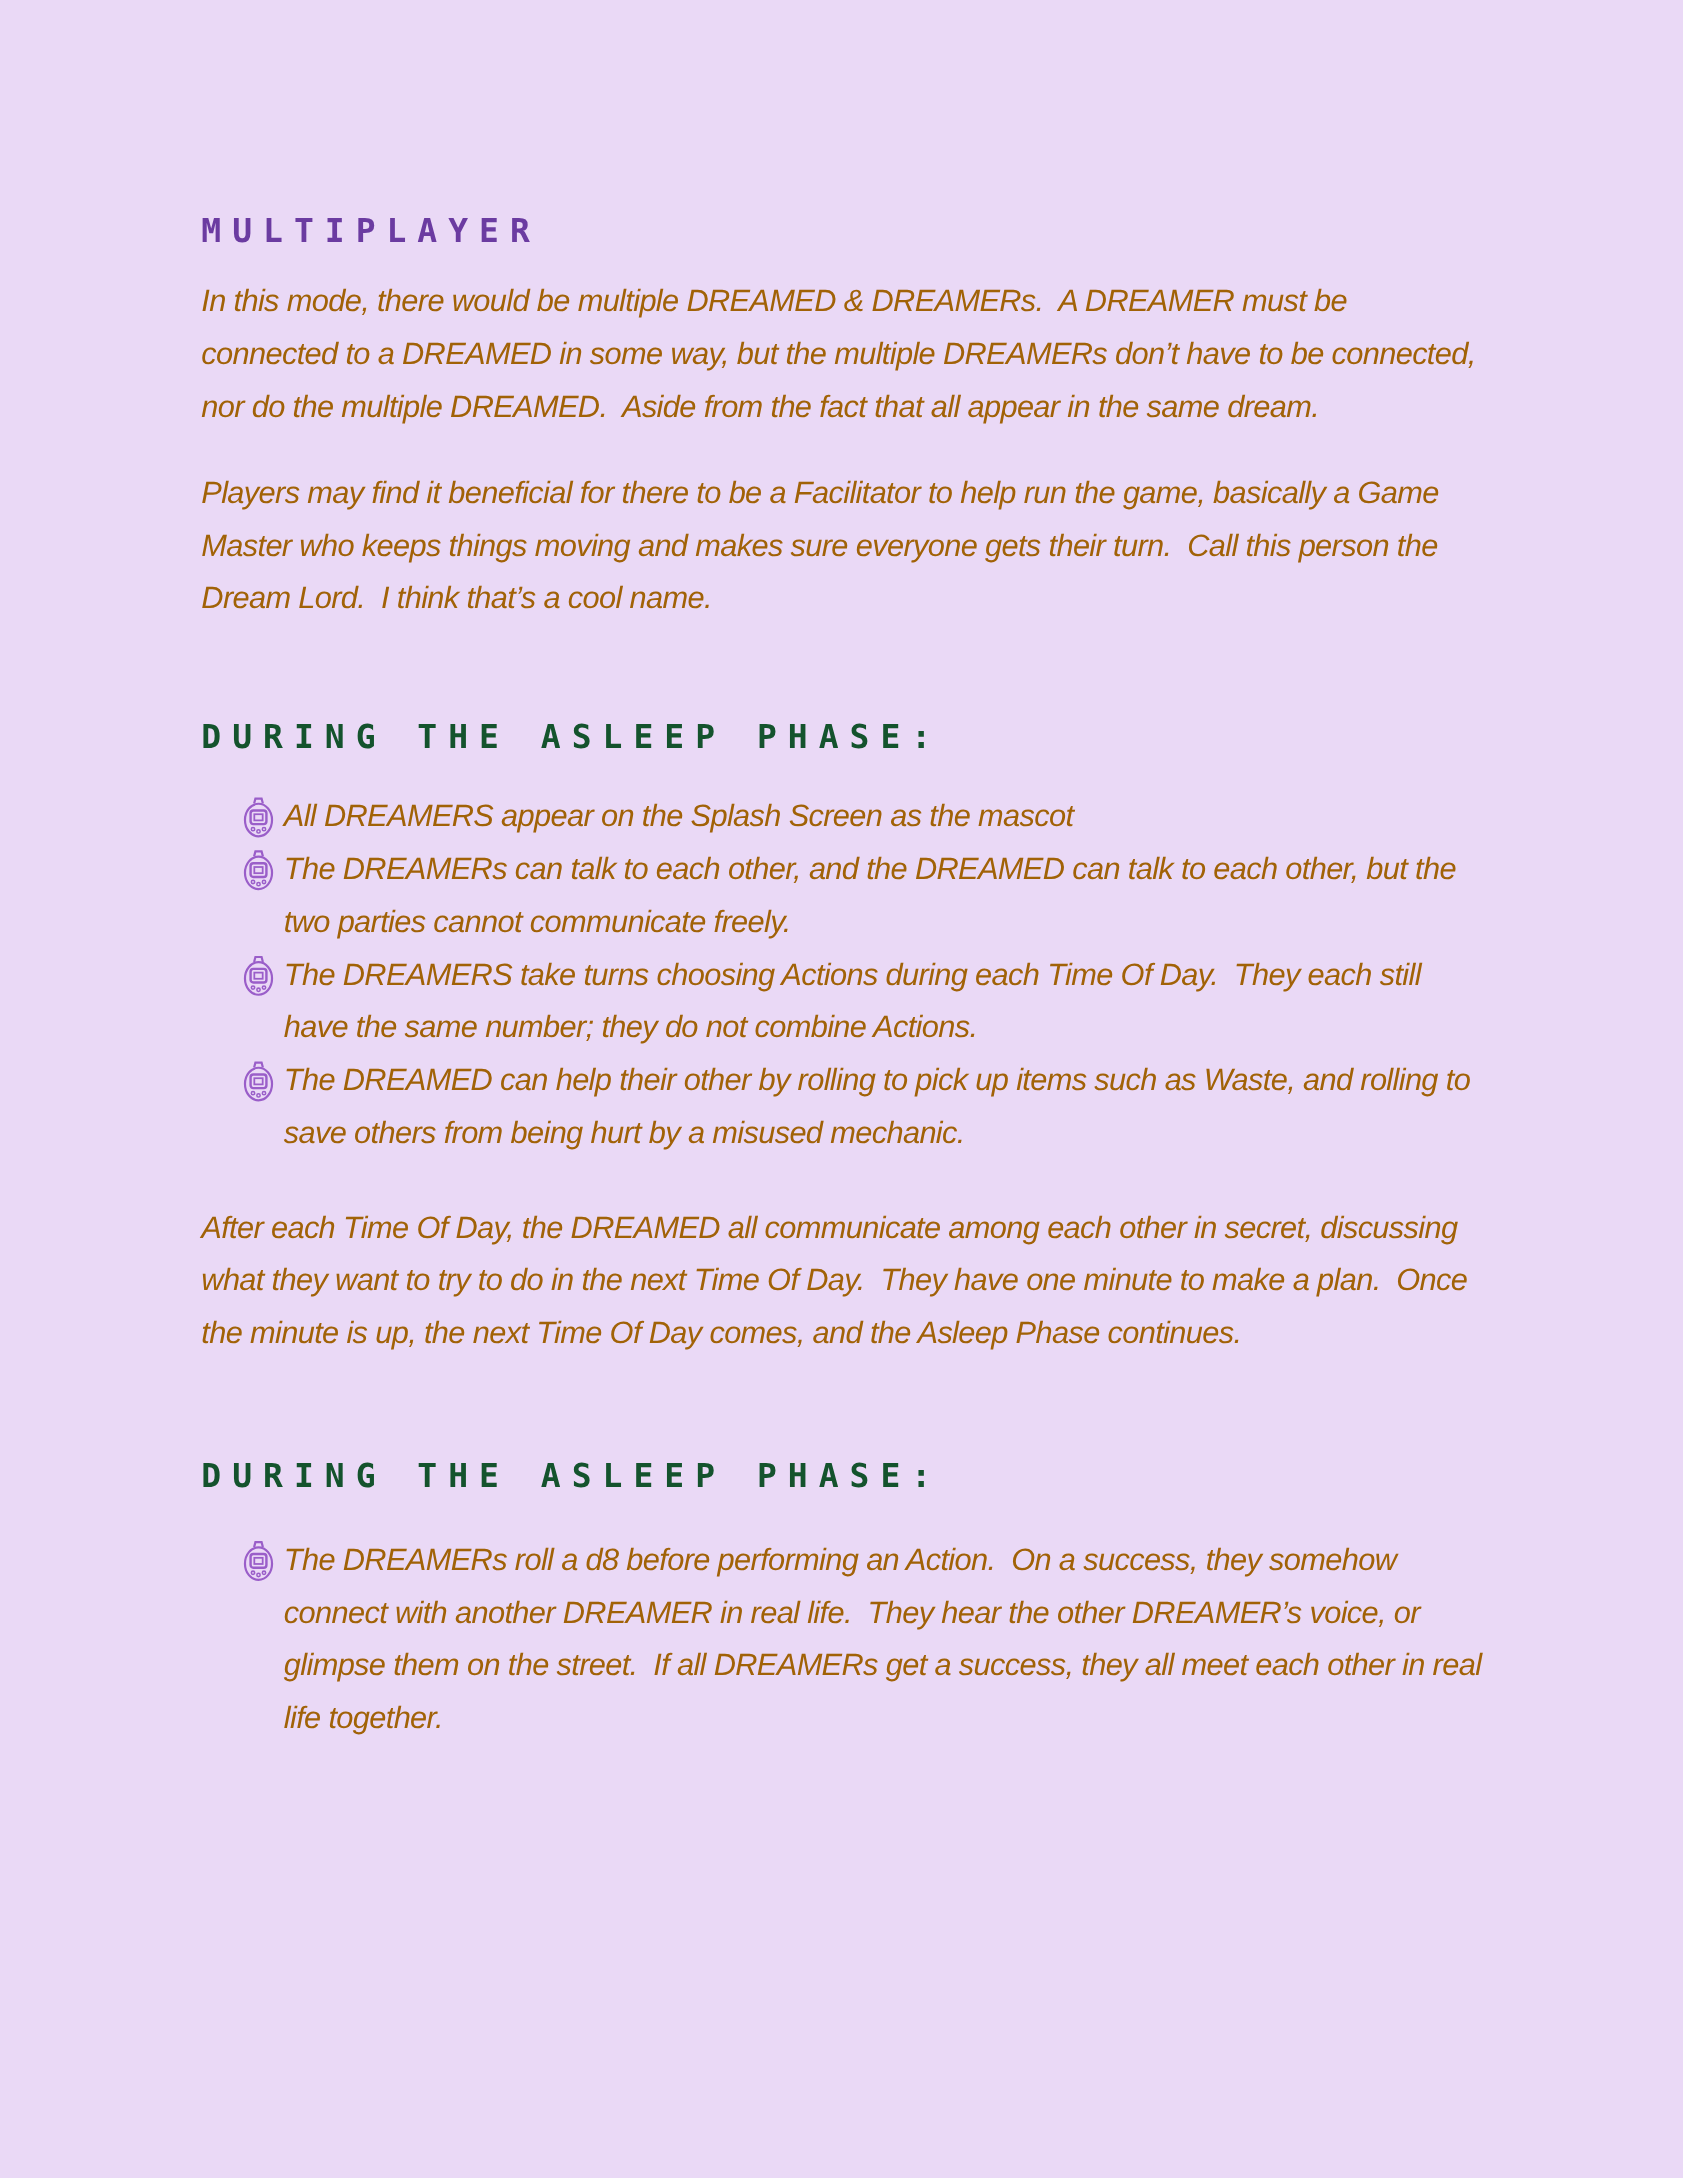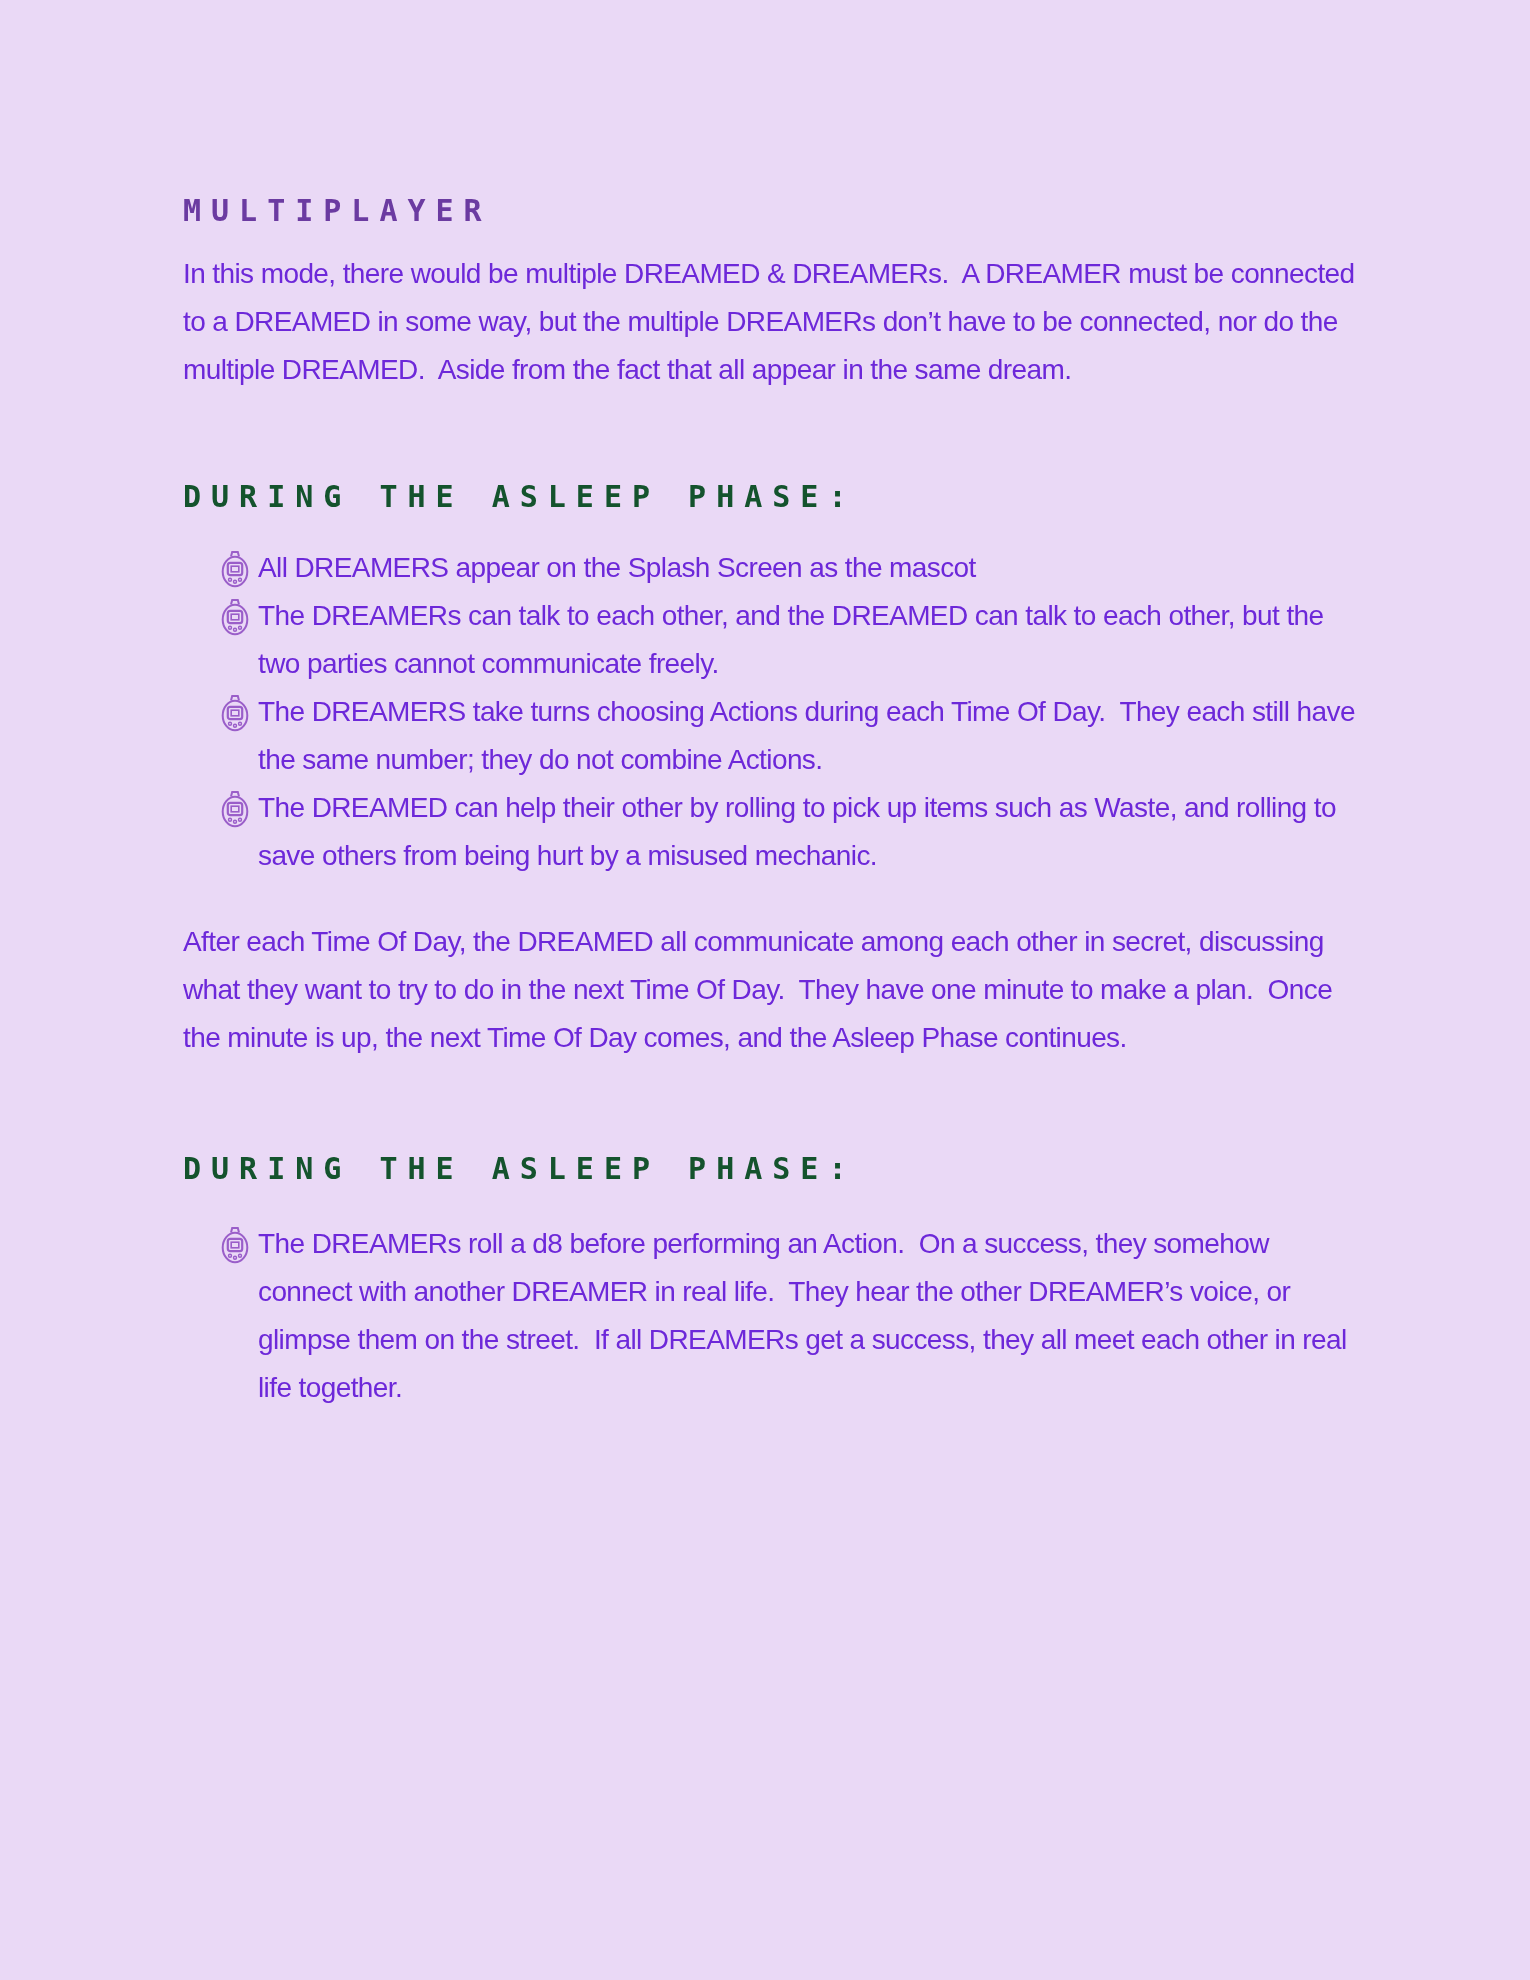--- a/index.html
+++ b/index.html
@@ -28,25 +28,26 @@
   .h-main {
     color: #6b3ba1;
     margin-bottom: 24px;
   }
   .h-sub {
     color: #14532d;
   }
   .h-asleep { margin-top: 88px; margin-bottom: 32px; }
   .h-awake  { margin-top: 92px; margin-bottom: 36px; }
   .body-text {
-    color: #6d28d9;
+    color: #a16207;
     font-size: 28px;
     line-height: 48px;
     letter-spacing: -0.6px;
     white-space: pre-wrap;
+    font-style: italic;
   }
   p.para {
     margin: 0;
     max-width: 1180px;
   }
   p.para + p.para { margin-top: 30px; }
   p.after-para { margin-top: 38px; }
   ul.bullets {
     list-style: none;
     margin: 0;
@@ -67,20 +68,21 @@
 </style>
 </head>
 <body>
 
 <div class="page">
 
   <h1 class="pixel-heading h-main">MULTIPLAYER</h1>
 
   <p class="para body-text">In this mode, there would be multiple DREAMED &amp; DREAMERs.  A DREAMER must be connected to a DREAMED in some way, but the multiple DREAMERs don’t have to be connected, nor do the multiple DREAMED.  Aside from the fact that all appear in the same dream.</p>
 
+  <p class="para body-text">Players may find it beneficial for there to be a Facilitator to help run the game, basically a Game Master who keeps things moving and makes sure everyone gets their turn.  Call this person the Dream Lord.  I think that’s a cool name.</p>
 
   <h2 class="pixel-heading h-sub h-asleep">DURING THE ASLEEP PHASE:</h2>
 
   <ul class="bullets">
     <li class="bullet">
       <span class="bullet-icon">
         <svg width="28" height="40" viewBox="0 0 28 40" aria-hidden="true">
           <polyline points="10,7.5 11.2,3 16.8,3 18,7.5" fill="none" stroke="currentColor" stroke-width="2"></polyline>
           <ellipse cx="14" cy="22.5" rx="12.3" ry="14.8" fill="none" stroke="currentColor" stroke-width="2"></ellipse>
           <rect x="6.8" y="13.8" width="14.4" height="12.4" rx="2.5" fill="none" stroke="currentColor" stroke-width="2.2"></rect>

